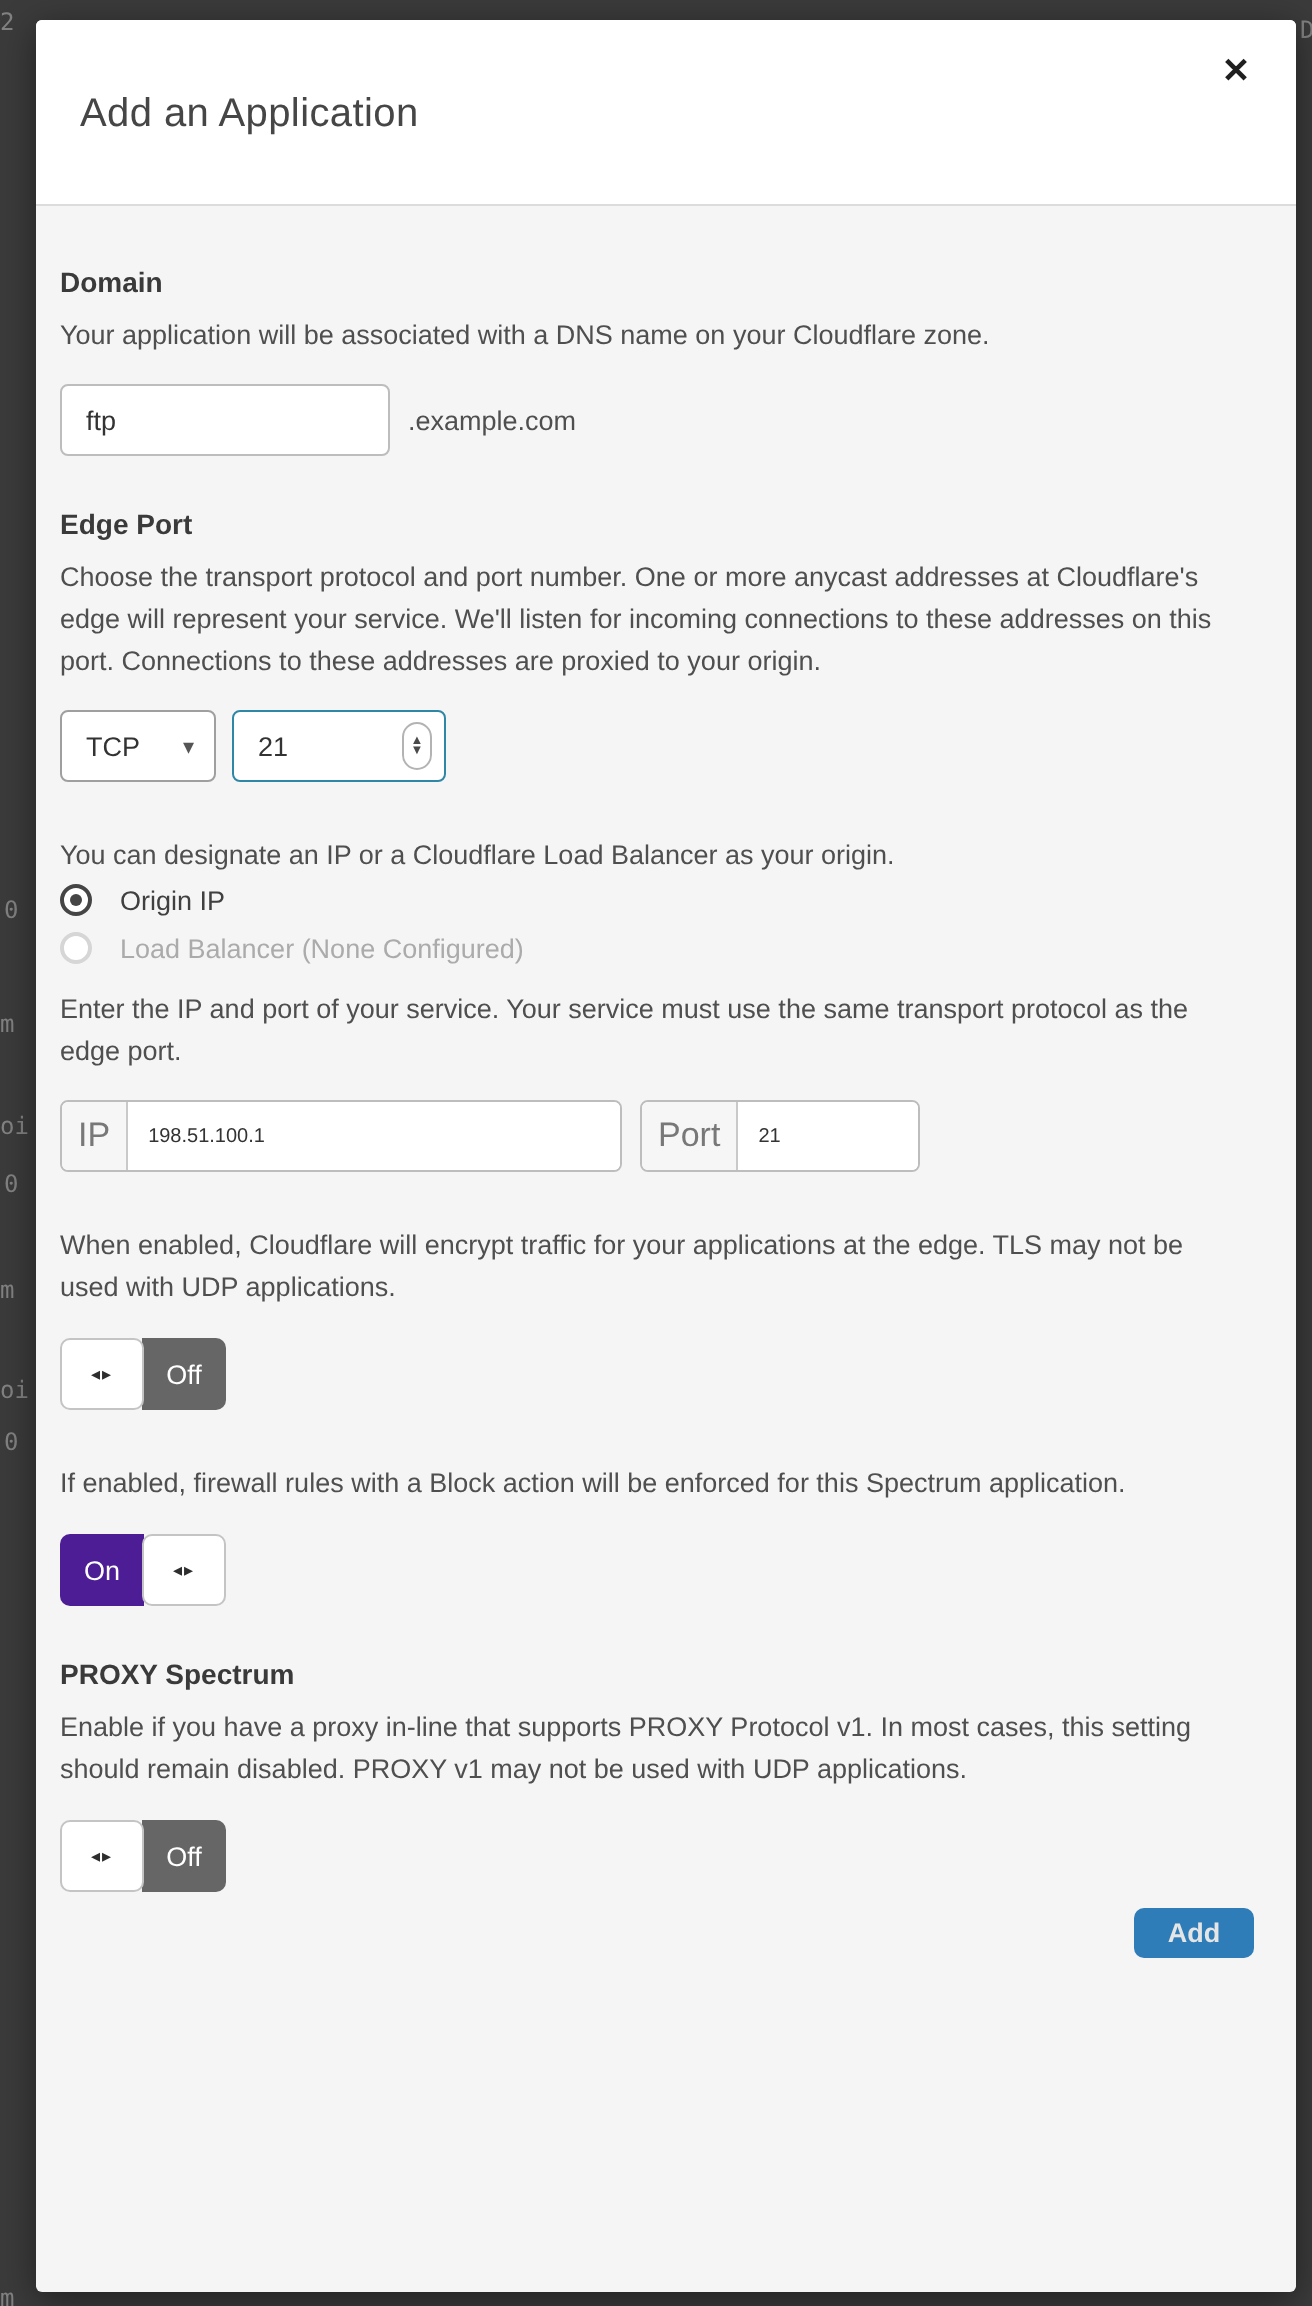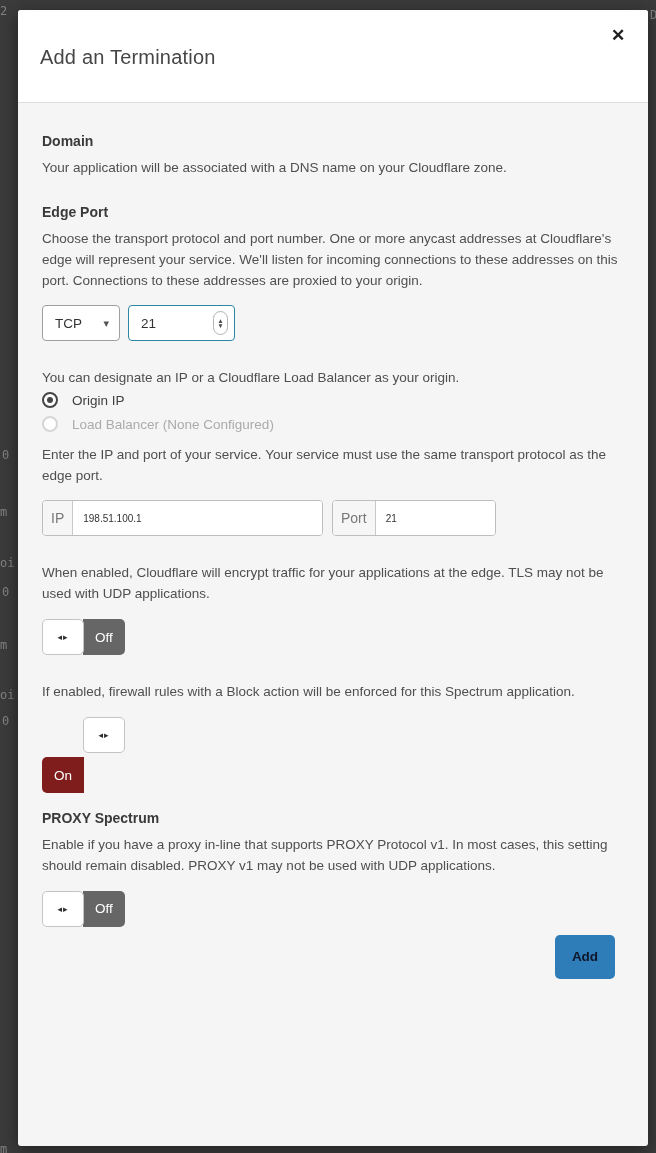--- a/index.html
+++ b/index.html
@@ -52,21 +52,21 @@
     width: 26px; height: 26px;
     background: transparent;
     border: none;
     font-size: 17px;
     font-weight: 700;
     color: #1f1f1f;
     cursor: pointer;
     line-height: 26px;
     text-align: center;
   }
-  .modal-body { padding: 30px 24px 0; }
+  .modal-body { padding: 30px 12px 0; }
 
   section { margin-bottom: 26px; }
   .section-label {
     font-size: 14px;
     font-weight: 700;
     color: #3a3a3a;
     margin-bottom: 8px;
   }
   .desc {
     font-size: 13.5px;
@@ -152,33 +152,33 @@
   .radio-label { font-size: 13.5px; color: #404040; }
   .radio-label.disabled { color: #ababab; }
   .origin-desc2 { margin-top: 8px; }
 
   .prefix-input { display: flex; align-items: stretch; overflow: hidden; }
   .prefix {
     display: flex; align-items: center; justify-content: center;
     background: #f6f6f6;
     border-right: 1px solid #c9c9c9;
     color: #787878;
-    font-size: 14px;
+    font-size: 17px;
     padding: 0 8px;
     flex: none;
   }
   .prefix-input input {
     flex: 1; min-width: 0;
     border: none; outline: none;
     font-size: 10px; color: #333;
     padding: 0 0 0 10px;
     background: #fff;
   }
   .ip-field { width: 281px; }
-  .port-field { width: 164px; margin-left: 9px; }
+  .port-field { width: 140px; margin-left: 9px; }
 
   
   .toggle {
     display: inline-flex;
     height: 36px;
     margin-top: 15px;
     cursor: pointer;
   }
   .toggle-seg {
     width: 42px; height: 36px;
@@ -191,31 +191,31 @@
     background: #ffffff;
     border: 1px solid #c4c4c4;
     border-radius: 5px;
     display: flex; align-items: center; justify-content: center;
     font-size: 9px;
     color: #2e2e2e;
     letter-spacing: 1px;
     z-index: 1;
   }
   .seg-off { background: #666667; border-radius: 0 5px 5px 0; margin-left: -1px; }
-  .seg-on  { background: #7f1d1d; border-radius: 5px 0 0 5px; margin-right: -1px; margin-top: 40px; }
+  .seg-on  { background: #4c1d95; border-radius: 5px 0 0 5px; margin-right: -1px; }
 
   .footer {
     display: flex;
     justify-content: flex-end;
     padding: 8px 9px 0 0;
   }
   .add-btn {
-    width: 60px; height: 44px;
+    width: 60px; height: 25px;
     background: #2e7cb8;
-    color: #0f172a;
+    color: #e5e5e5;
     border: none;
     border-radius: 5px;
     font-family: "Liberation Sans", sans-serif;
     font-size: 13.5px;
     font-weight: 600;
     cursor: pointer;
   }
 </style>
 </head>
 <body>
@@ -230,29 +230,33 @@
       <span class="frag" style="left: 2px; top: 585px;">0</span>
       <span class="frag" style="left: 0px; top: 638px;">m</span>
       <span class="frag" style="left: 0px; top: 688px;">oi</span>
       <span class="frag" style="left: 2px; top: 714px;">0</span>
       <span class="frag" style="left: 0px; top: 1142px;">m</span>
     </div>
 
   <div class="modal">
 
     <div class="modal-header">
-      <h1 class="modal-title">Add an Termination</h1>
+      <h1 class="modal-title">Add an Application</h1>
       <button class="close-btn">✕</button>
     </div>
 
     <div class="modal-body">
 
       <section>
         <div class="section-label">Domain</div>
         <p class="desc">Your application will be associated with a DNS name on your Cloudflare zone.</p>
+        <div class="row controls-row">
+          <input class="text-input domain-input" type="text" value="ftp" style="">
+          <span class="suffix">.example.com</span>
+        </div>
       </section>
 
       <section>
         <div class="section-label">Edge Port</div>
         <p class="desc">Choose the transport protocol and port number. One or more anycast addresses at Cloudflare's edge will represent your service. We'll listen for incoming connections to these addresses on this port. Connections to these addresses are proxied to your origin.</p>
         <div class="row controls-row">
           <div class="select">
             <span>TCP</span>
             <span class="chev">▾</span>
           </div>

